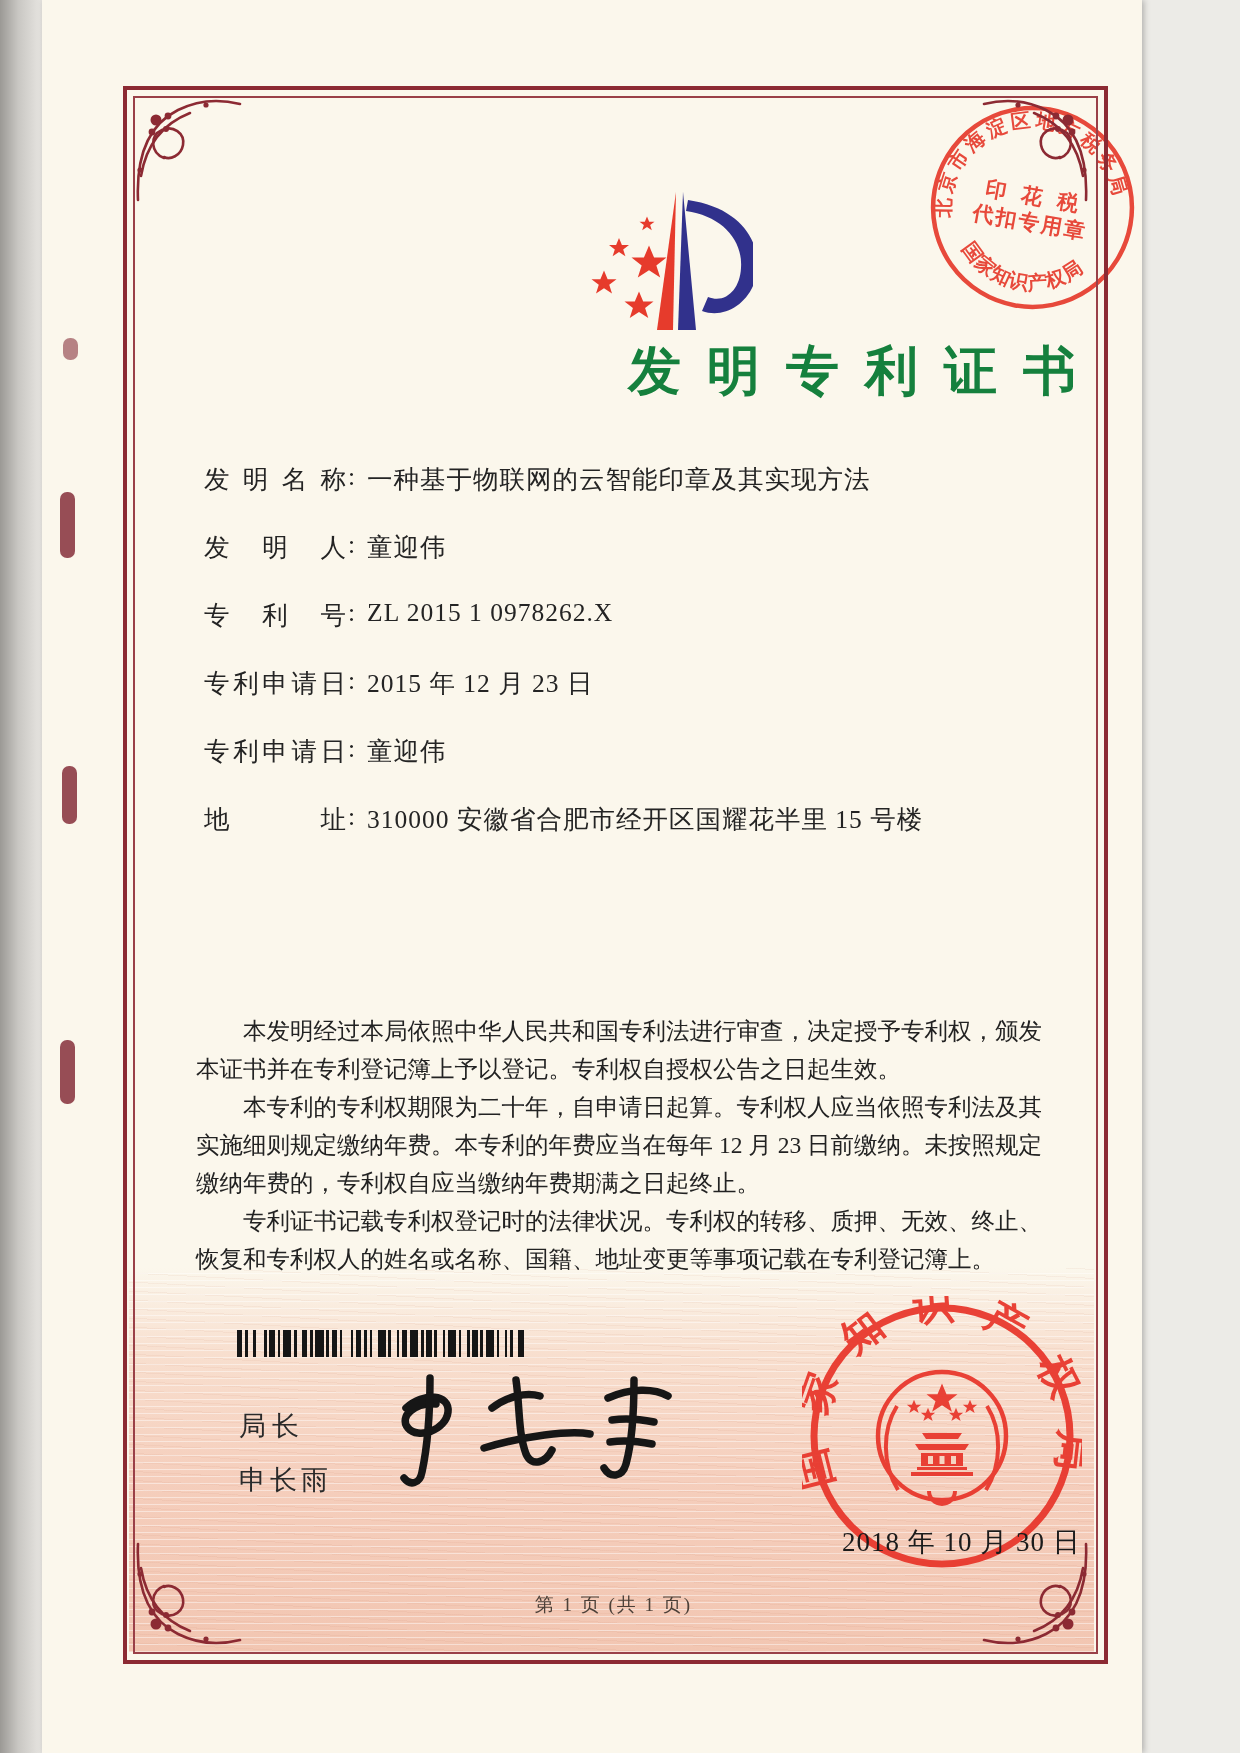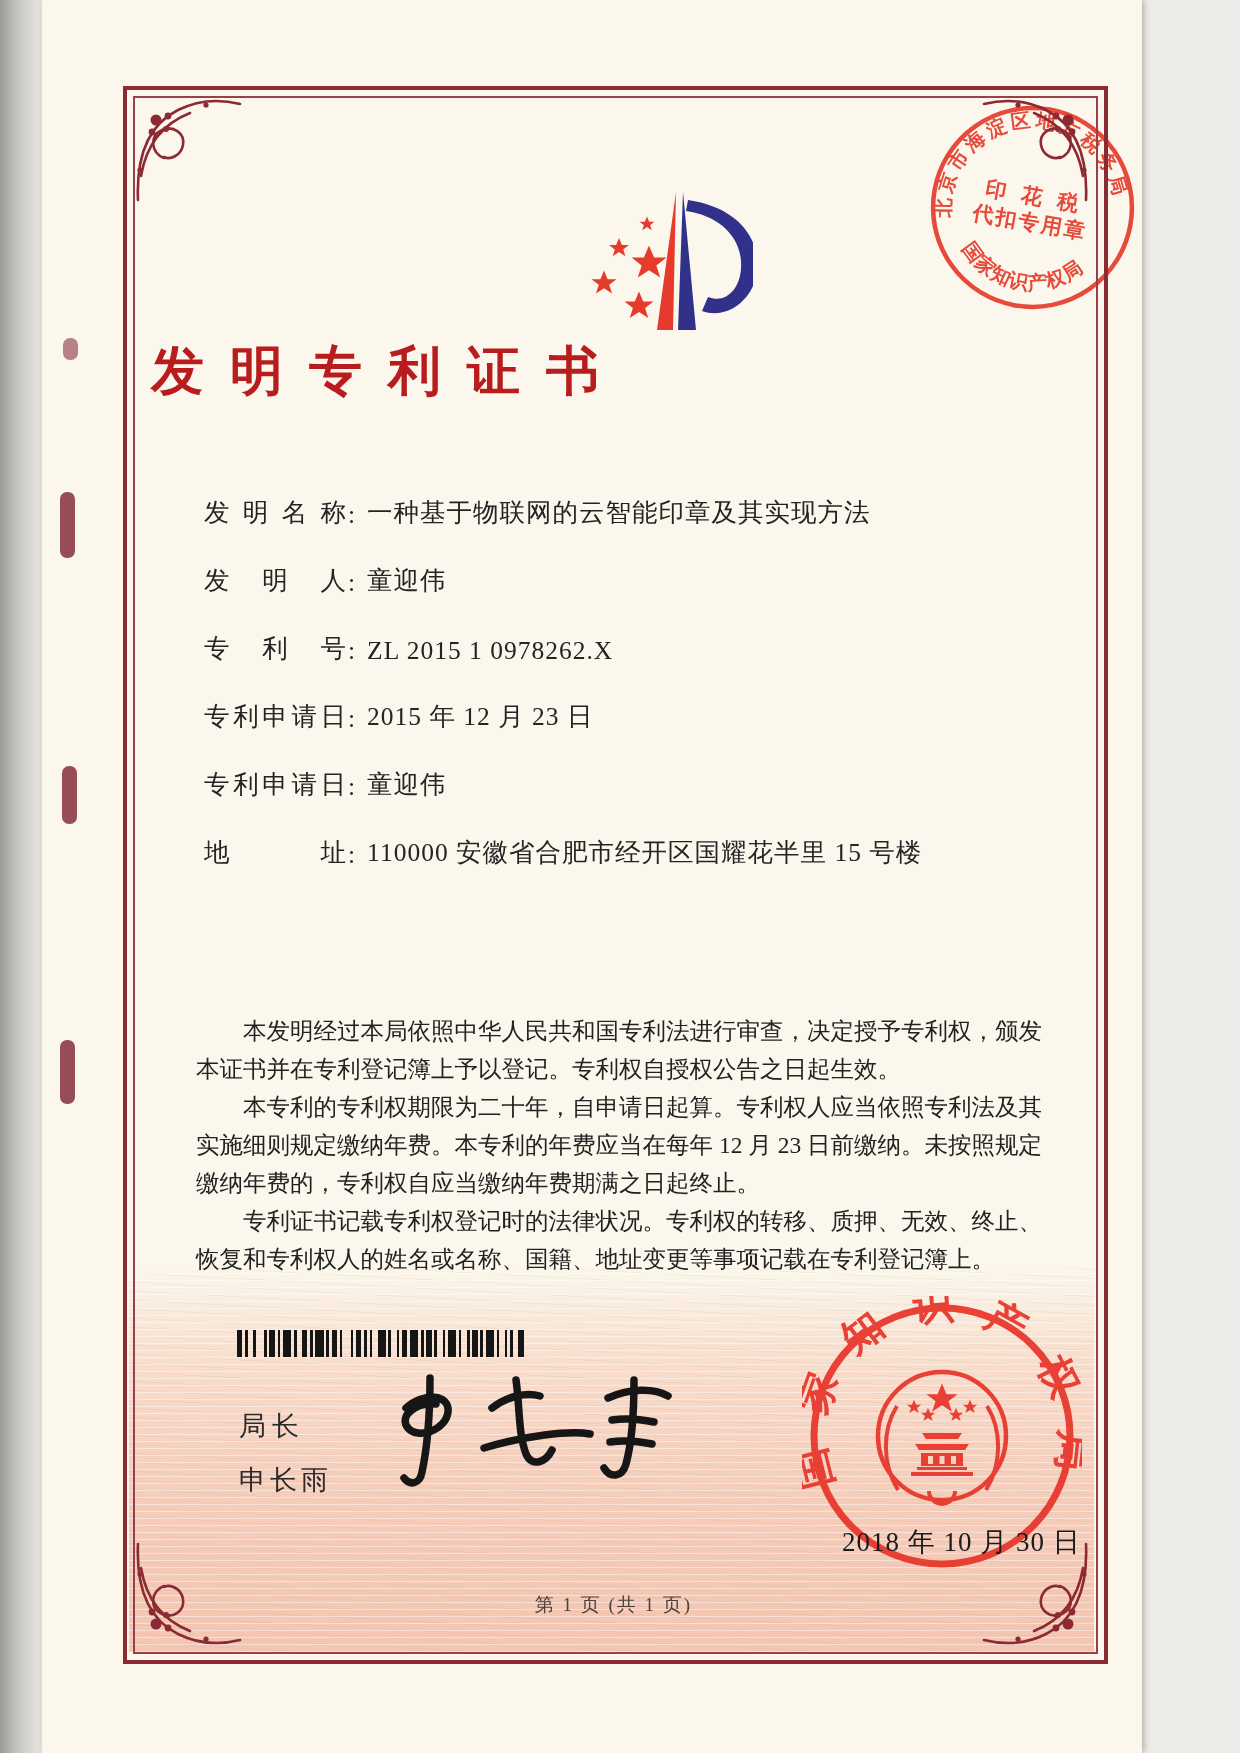--- a/index.html
+++ b/index.html
@@ -25,25 +25,25 @@
   .orn.br{right:148px;bottom:105px;transform:scale(-1,-1);}
 
   .pinkband{position:absolute;left:129px;top:1268px;width:965px;height:384px;z-index:1;
     background:linear-gradient(to bottom,rgba(248,228,212,0) 0%,rgba(247,215,197,.75) 22%,#f5cebc 55%,#f2c6b2 100%);}
   .pinkband::after{content:"";position:absolute;inset:0;
     background:repeating-linear-gradient(0deg,rgba(255,255,255,.45) 0 1px,rgba(255,255,255,0) 1px 7px),
                repeating-linear-gradient(3deg,rgba(190,110,80,.07) 0 1px,rgba(190,110,80,0) 1px 9px);}
 
   .cert-number{position:absolute;left:180px;top:158px;font-size:27px;letter-spacing:3px;color:#3c3c3c;z-index:2;}
   .logo{position:absolute;left:518px;top:158px;z-index:2;}
-  .title{position:absolute;left:125px;top:336px;width:977px;text-align:left;font-size:53px;
-    font-weight:600;color:#b91c1c;letter-spacing:26px;text-indent:26px;z-index:2;}
+  .title{position:absolute;left:125px;top:336px;width:977px;text-align:right;font-size:53px;
+    font-weight:600;color:#15803d;letter-spacing:26px;text-indent:26px;z-index:2;}
 
   .fields{position:absolute;left:204px;top:462px;width:880px;z-index:2;color:#242424;}
-  .field-row{height:68px;display:flex;align-items:flex-end;font-size:25.5px;}
+  .field-row{height:68px;display:flex;align-items:flex-start;font-size:25.5px;}
   .flabel{display:inline-block;width:142px;text-align:justify;text-align-last:justify;}
   .fcolon{margin:0 12px 0 2px;}
   .fvalue{letter-spacing:1px;white-space:nowrap;}
   .grant-row{position:absolute;left:204px;top:880px;width:880px;height:40px;font-size:25.5px;color:#242424;z-index:2;}
   .grant-a{position:absolute;left:0;top:0;white-space:nowrap;}
   .grant-b{position:absolute;left:419px;top:0;white-space:nowrap;}
 
   .paras{position:absolute;left:196px;top:1012px;width:846px;z-index:2;
     font-size:23.5px;line-height:38px;text-align:justify;color:#222;}
   .paras p{margin:0;text-indent:2em;}
@@ -166,21 +166,21 @@
         <span class="fvalue">2015 年 12 月 23 日</span>
       </div>
       <div class="field-row">
         <span class="flabel">专利申请日</span>
         <span class="fcolon">:</span>
         <span class="fvalue">童迎伟</span>
       </div>
       <div class="field-row">
         <span class="flabel">地址</span>
         <span class="fcolon">:</span>
-        <span class="fvalue">110000 安徽省合肥市经开区国耀花半里 15 号楼</span>
+        <span class="fvalue">310000 安徽省合肥市经开区国耀花半里 15 号楼</span>
       </div>
     </div>
 
 
   <div class="paras">
     <p>本发明经过本局依照中华人民共和国专利法进行审查，决定授予专利权，颁发本证书并在专利登记簿上予以登记。专利权自授权公告之日起生效。</p>
     <p>本专利的专利权期限为二十年，自申请日起算。专利权人应当依照专利法及其实施细则规定缴纳年费。本专利的年费应当在每年 12 月 23 日前缴纳。未按照规定缴纳年费的，专利权自应当缴纳年费期满之日起终止。</p>
     <p>专利证书记载专利权登记时的法律状况。专利权的转移、质押、无效、终止、恢复和专利权人的姓名或名称、国籍、地址变更等事项记载在专利登记簿上。</p>
   </div>
 

